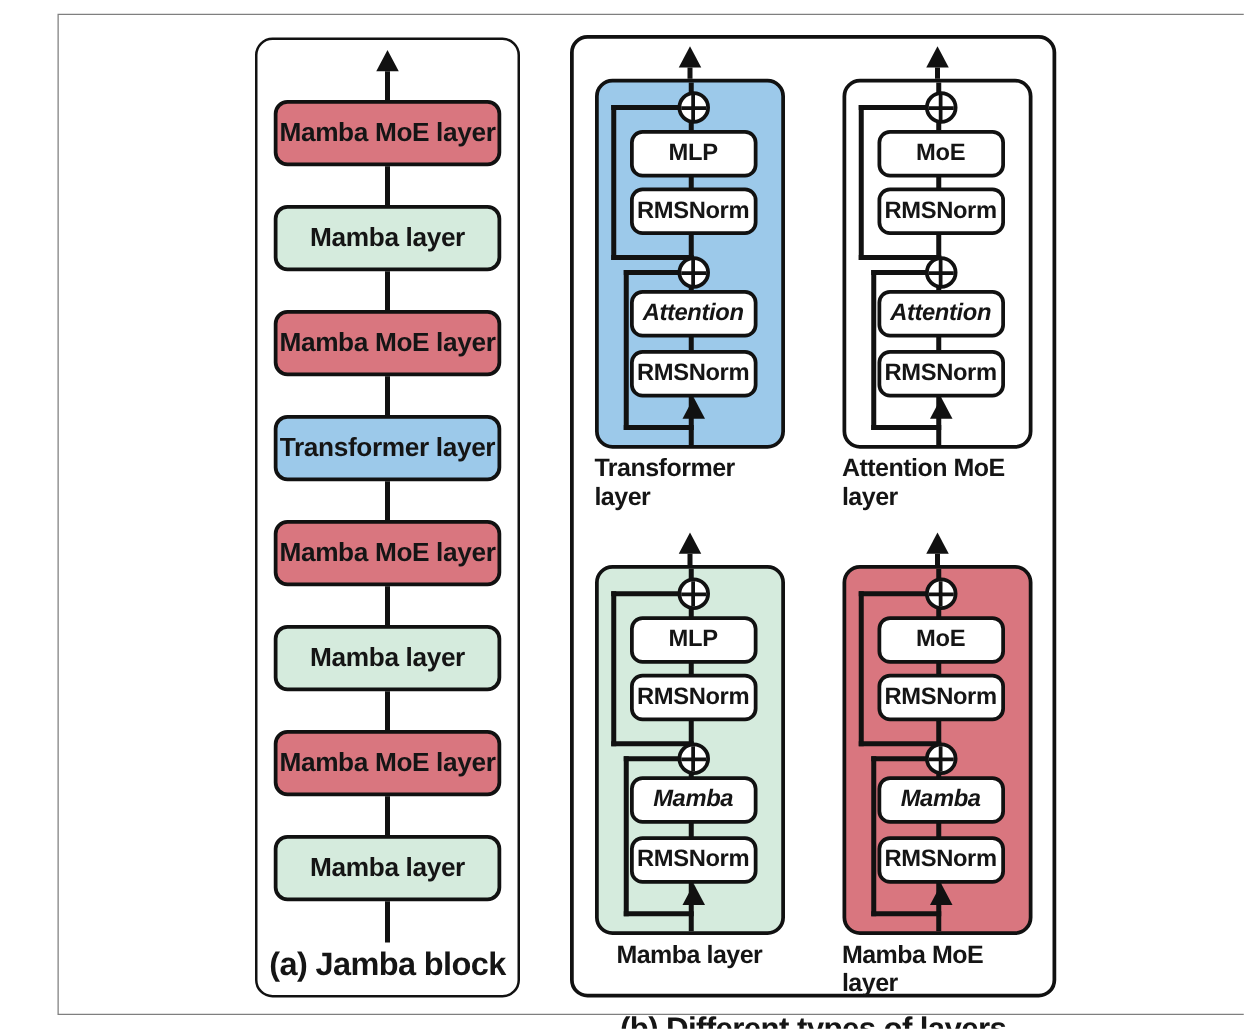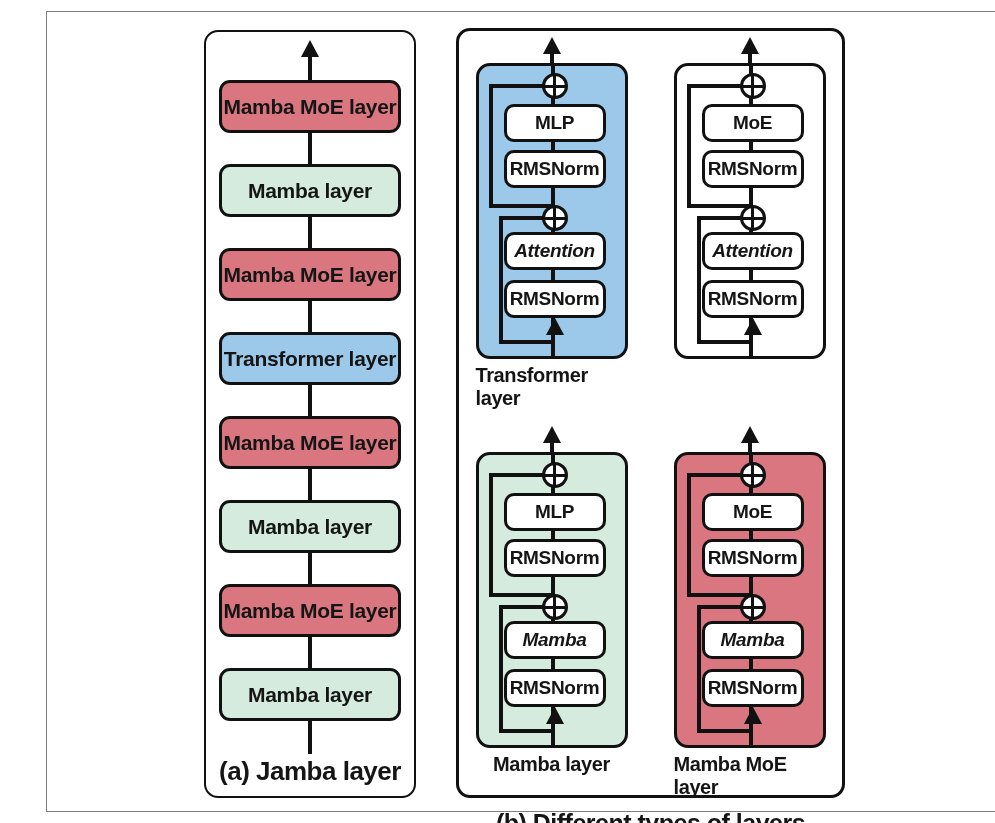--- a/index.html
+++ b/index.html
@@ -88,21 +88,21 @@
     <div class="seg"></div>
     <div class="sbox" data-fill="red">Mamba MoE layer</div>
     <div class="seg"></div>
     <div class="sbox" data-fill="green">Mamba layer</div>
     <div class="seg"></div>
     <div class="sbox" data-fill="red">Mamba MoE layer</div>
     <div class="seg"></div>
     <div class="sbox" data-fill="green">Mamba layer</div>
 
     <div class="seg foot"></div>
-    <div class="caption">(a) Jamba layer</div>
+    <div class="caption">(a) Jamba block</div>
   </div>
 
   <div class="panel-b">
 
     <div class="row">
 
       <div class="unit">
         <div class="arrow-out">
           <div class="ah"></div>
           <div class="stub"></div>
@@ -140,20 +140,21 @@
           <div class="ln sk-l-v"></div>
           <div class="ln sk-l-h2"></div>
           <div class="bbox pos-ffn">MoE</div>
           <div class="bbox pos-norm2">RMSNorm</div>
           <div class="bbox pos-mixer">Attention</div>
           <div class="bbox pos-norm1">RMSNorm</div>
           <div class="add add-top"></div>
           <div class="add add-mid"></div>
           <div class="ah ah-in"></div>
         </div>
+        <div class="unit-label">Attention MoE layer</div>
       </div>
     </div>
 
     <div class="row second">
 
       <div class="unit">
         <div class="arrow-out">
           <div class="ah"></div>
           <div class="stub"></div>
         </div>

